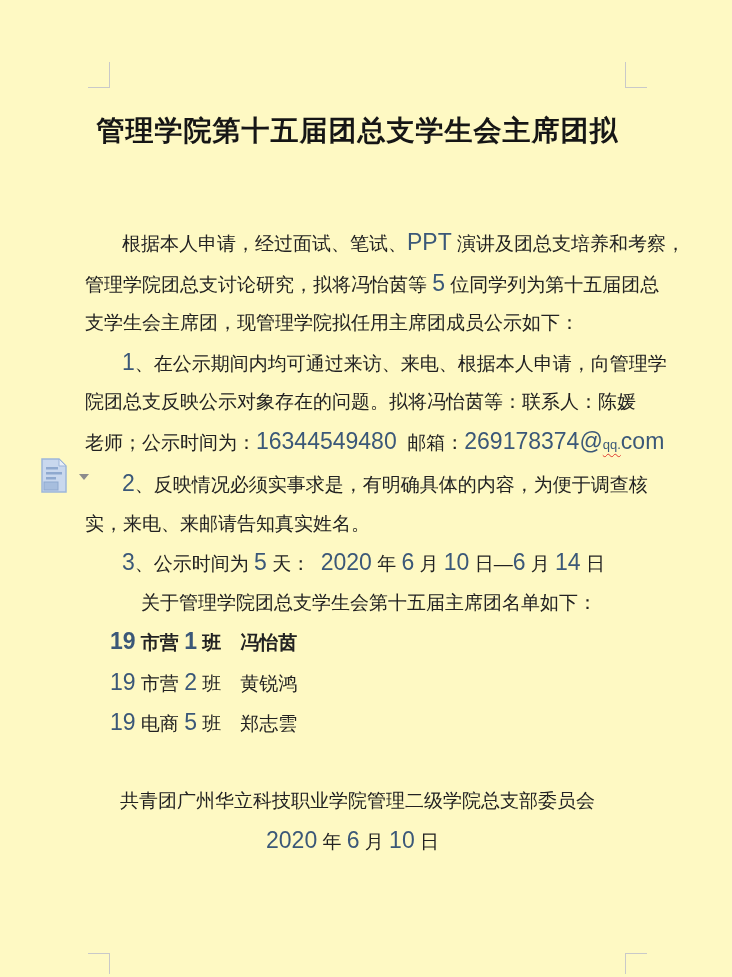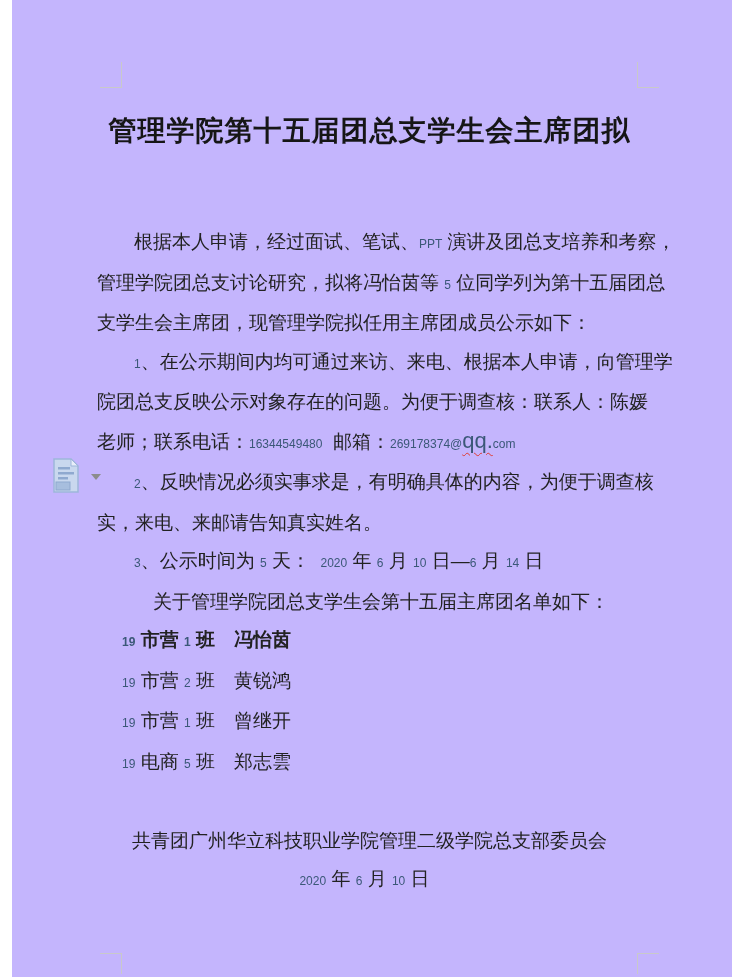--- a/index.html
+++ b/index.html
@@ -7,43 +7,43 @@
     --latin:#3b5878;
     --squiggle:#e03a2f;
     --crop:#c9c9c9;
   }
   *{box-sizing:border-box;}
   html,body{margin:0;padding:0;}
   body{
     width:732px;height:977px;background:#ffffff;position:relative;overflow:hidden;
     font-family:"Liberation Sans",sans-serif;color:var(--text);
   }
-  .page{position:absolute;inset:0;background:#c4b5fd;margin-left:12px;}
+  .page{position:absolute;inset:0;background:#fef9c3;}
 
   
   .crop{position:absolute;width:22px;}
   .crop.tl{left:88px;top:62px;height:26px;border-right:1px solid var(--crop);border-bottom:1px solid var(--crop);}
   .crop.tr{left:625px;top:62px;height:26px;border-left:1px solid var(--crop);border-bottom:1px solid var(--crop);}
   .crop.bl{left:88px;top:953px;height:21px;border-right:1px solid var(--crop);border-top:1px solid var(--crop);}
   .crop.br{left:625px;top:953px;height:21px;border-left:1px solid var(--crop);border-top:1px solid var(--crop);}
 
   .title{
     position:absolute;top:99px;left:85px;width:545px;text-align:center;
     font-family:"Liberation Serif",serif;font-weight:bold;
     font-size:28px;line-height:64px;color:#161616;letter-spacing:1px;
   }
   .doc-body{
     position:absolute;top:223px;left:85px;width:545px;
     font-size:19px;line-height:38.5px;
   }
   .line{white-space:pre;}
   .line.right{text-align:center;}
-  .n{color:var(--latin);font-size:12px;}
+  .n{color:var(--latin);font-size:23px;}
   .w{
-    color:var(--latin);font-size:22px;
+    color:var(--latin);font-size:13px;
     text-decoration:underline wavy var(--squiggle);
     text-decoration-thickness:1px;text-underline-offset:4px;
   }
 
   
   .margin-widget{position:absolute;left:38px;top:456px;display:flex;align-items:center;gap:9px;}
   .dd-arrow{
     width:0;height:0;border-left:5px solid transparent;border-right:5px solid transparent;
     border-top:6px solid #8c8c8c;margin-top:2px;cursor:pointer;
   }
@@ -72,28 +72,27 @@
       <rect x="6" y="26" width="14" height="8" fill="#a7bede" stroke="#8fa9cf" stroke-width="1"></rect>
     </svg>
     <div class="dd-arrow"></div>
   </div>
 
   <div class="doc-body">
       <div class="line" style="padding-left: 37px;"><span class="cn">根据本人申请，经过面试、笔试、</span><span class="n">PPT</span><span class="cn"> 演讲及团总支培养和考察，</span></div>
       <div class="line"><span class="cn">管理学院团总支讨论研究，拟将冯怡茵等 </span><span class="n">5</span><span class="cn"> 位同学列为第十五届团总</span></div>
       <div class="line"><span class="cn">支学生会主席团，现管理学院拟任用主席团成员公示如下：</span></div>
       <div class="line" style="padding-left: 37px;"><span class="n">1</span><span class="cn">、在公示期间内均可通过来访、来电、根据本人申请，向管理学</span></div>
-      <div class="line"><span class="cn">院团总支反映公示对象存在的问题。为便于调查核：联系人：陈媛</span></div>
-      <div class="line"><span class="cn">老师；联系电话：</span><span class="n">16344549480</span><span class="cn">  邮箱：</span><span class="n">269178374@</span><span class="w">qq.</span><span class="n">com</span></div>
+      <div class="line"><span class="cn">院团总支反映公示对象存在的问题。拟将冯怡茵等：联系人：陈媛</span></div>
+      <div class="line"><span class="cn">老师；公示时间为：</span><span class="n">16344549480</span><span class="cn">  邮箱：</span><span class="n">269178374@</span><span class="w">qq.</span><span class="n">com</span></div>
       <div class="line" style="padding-left: 37px;"><span class="n">2</span><span class="cn">、反映情况必须实事求是，有明确具体的内容，为便于调查核</span></div>
       <div class="line"><span class="cn">实，来电、来邮请告知真实姓名。</span></div>
       <div class="line" style="padding-left: 37px;"><span class="n">3</span><span class="cn">、公示时间为 </span><span class="n">5</span><span class="cn"> 天：  </span><span class="n">2020</span><span class="cn"> 年 </span><span class="n">6</span><span class="cn"> 月 </span><span class="n">10</span><span class="cn"> 日—</span><span class="n">6</span><span class="cn"> 月 </span><span class="n">14</span><span class="cn"> 日</span></div>
       <div class="line" style="padding-left: 56px;"><span class="cn">关于管理学院团总支学生会第十五届主席团名单如下：</span></div>
       <div class="line" style="padding-left: 25px; font-weight: bold;"><span class="n">19</span><span class="cn"> 市营 </span><span class="n">1</span><span class="cn"> 班　冯怡茵</span></div>
       <div class="line" style="padding-left: 25px;"><span class="n">19</span><span class="cn"> 市营 </span><span class="n">2</span><span class="cn"> 班　黄锐鸿</span></div>
-      <div class="line" style="padding-left: 25px;"><span class="n">19</span><span class="cn"> 市营 </span><span class="n">1</span><span class="cn"> 班　曾继开</span></div>
       <div class="line" style="padding-left: 25px;"><span class="n">19</span><span class="cn"> 电商 </span><span class="n">5</span><span class="cn"> 班　郑志雲</span></div>
       <div class="line">&nbsp;</div>
       <div class="line right"><span class="cn">共青团广州华立科技职业学院管理二级学院总支部委员会</span></div>
       <div class="line right" style="padding-right: 10px;"><span class="n">2020</span><span class="cn"> 年 </span><span class="n">6</span><span class="cn"> 月 </span><span class="n">10</span><span class="cn"> 日</span></div>
     </div>
 
 </div>
 
 </body></html>

